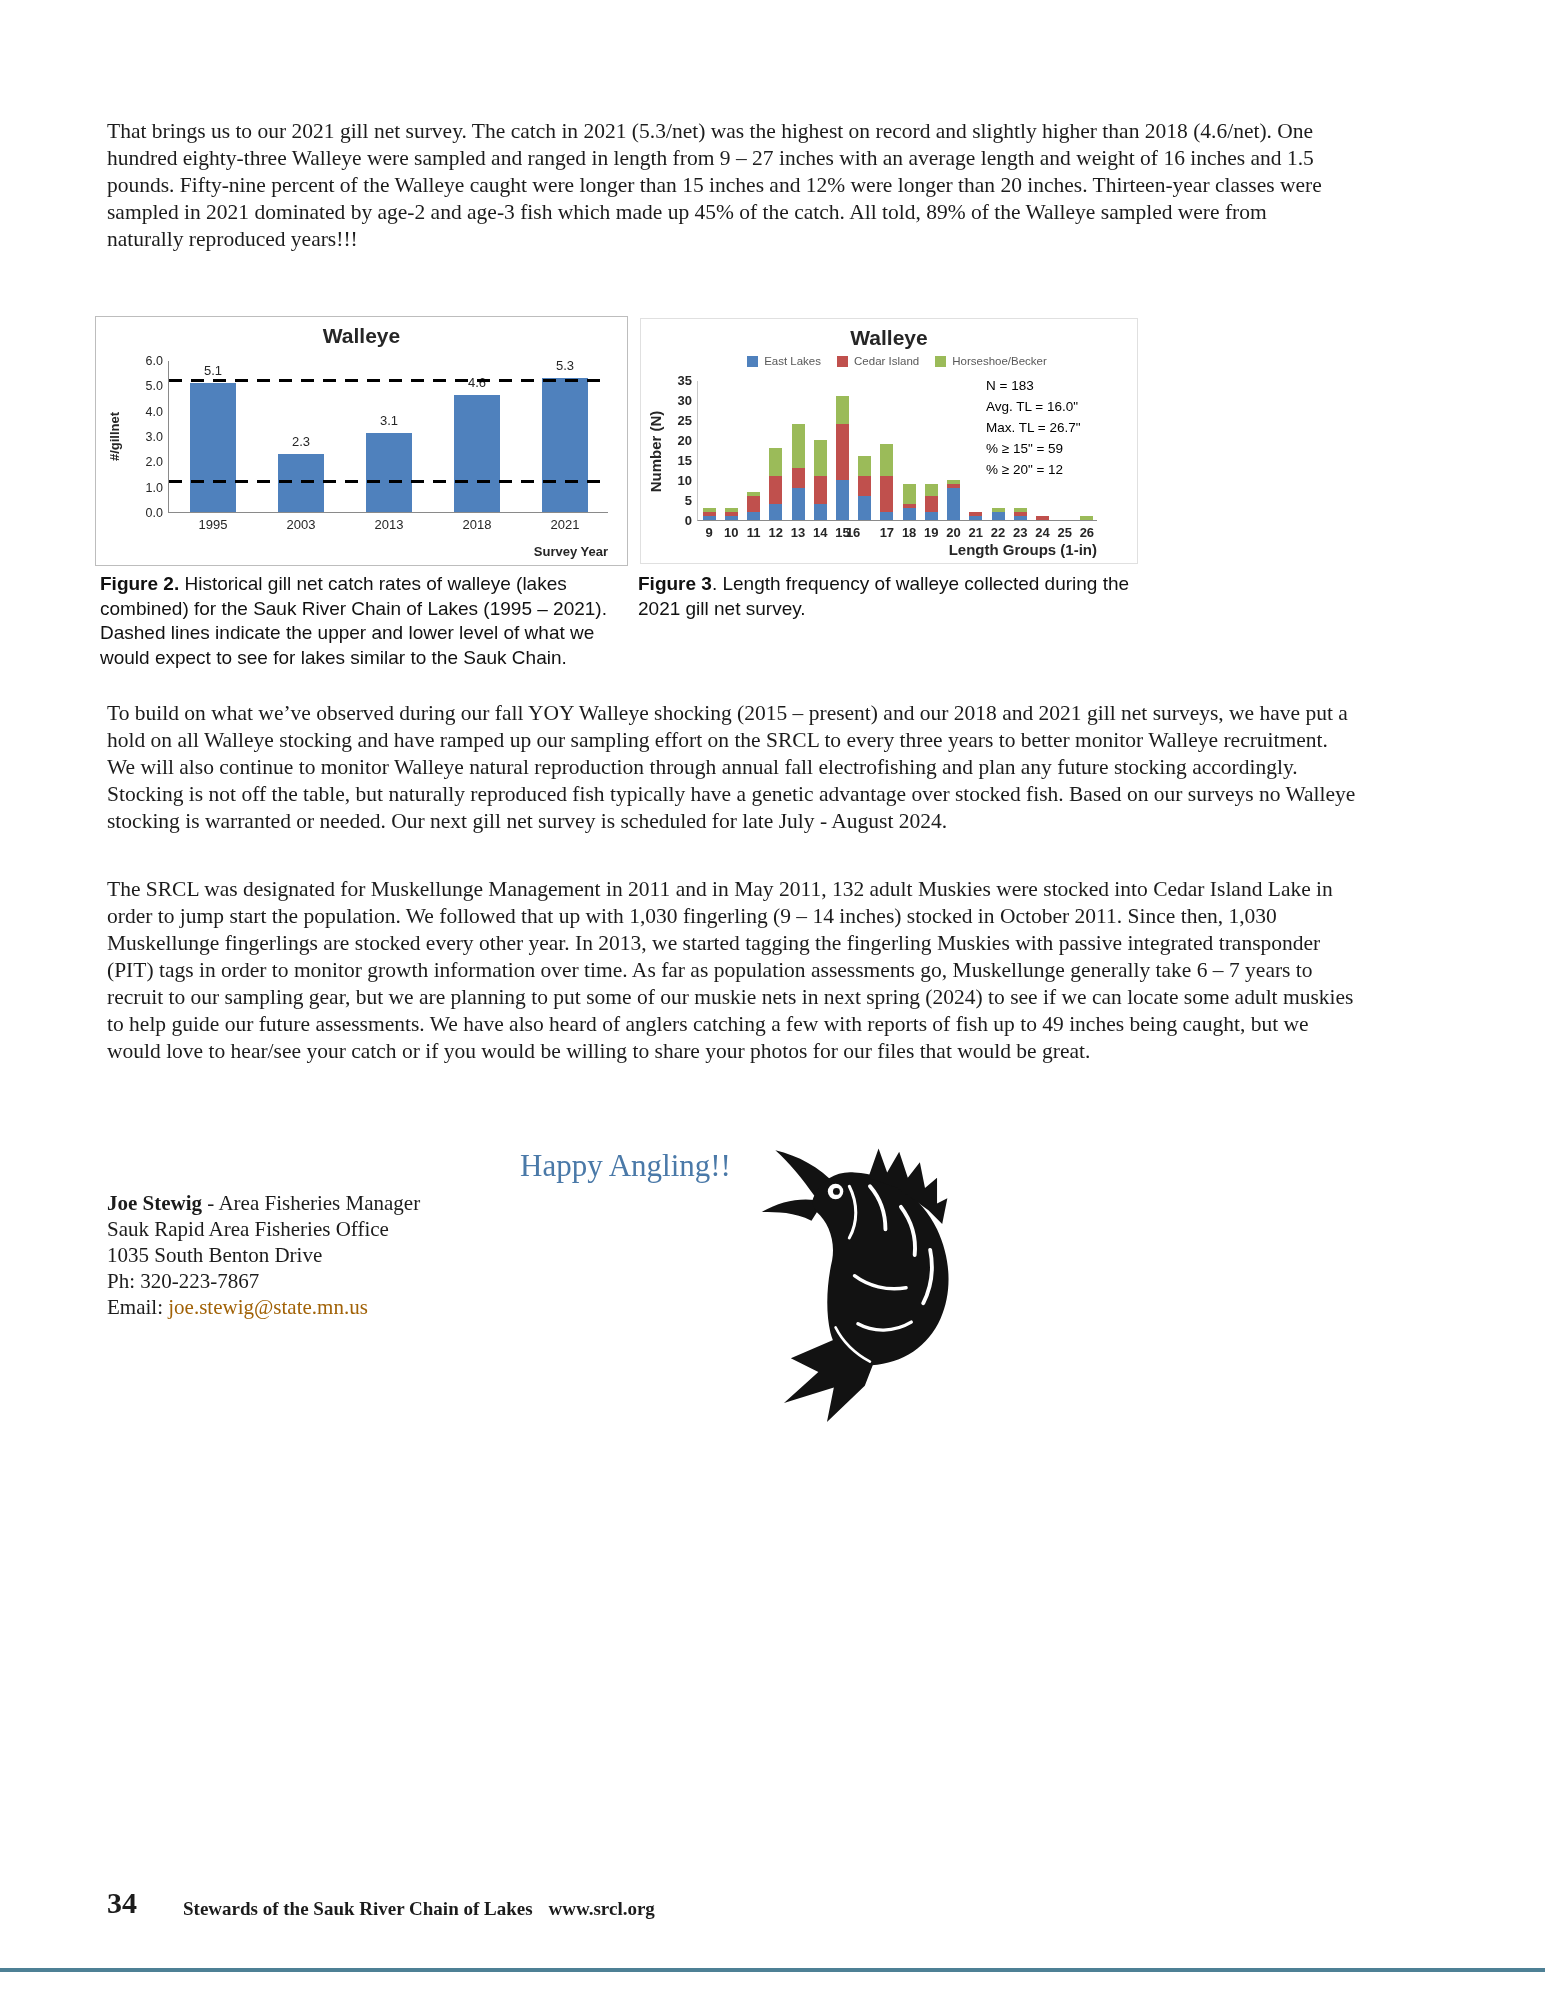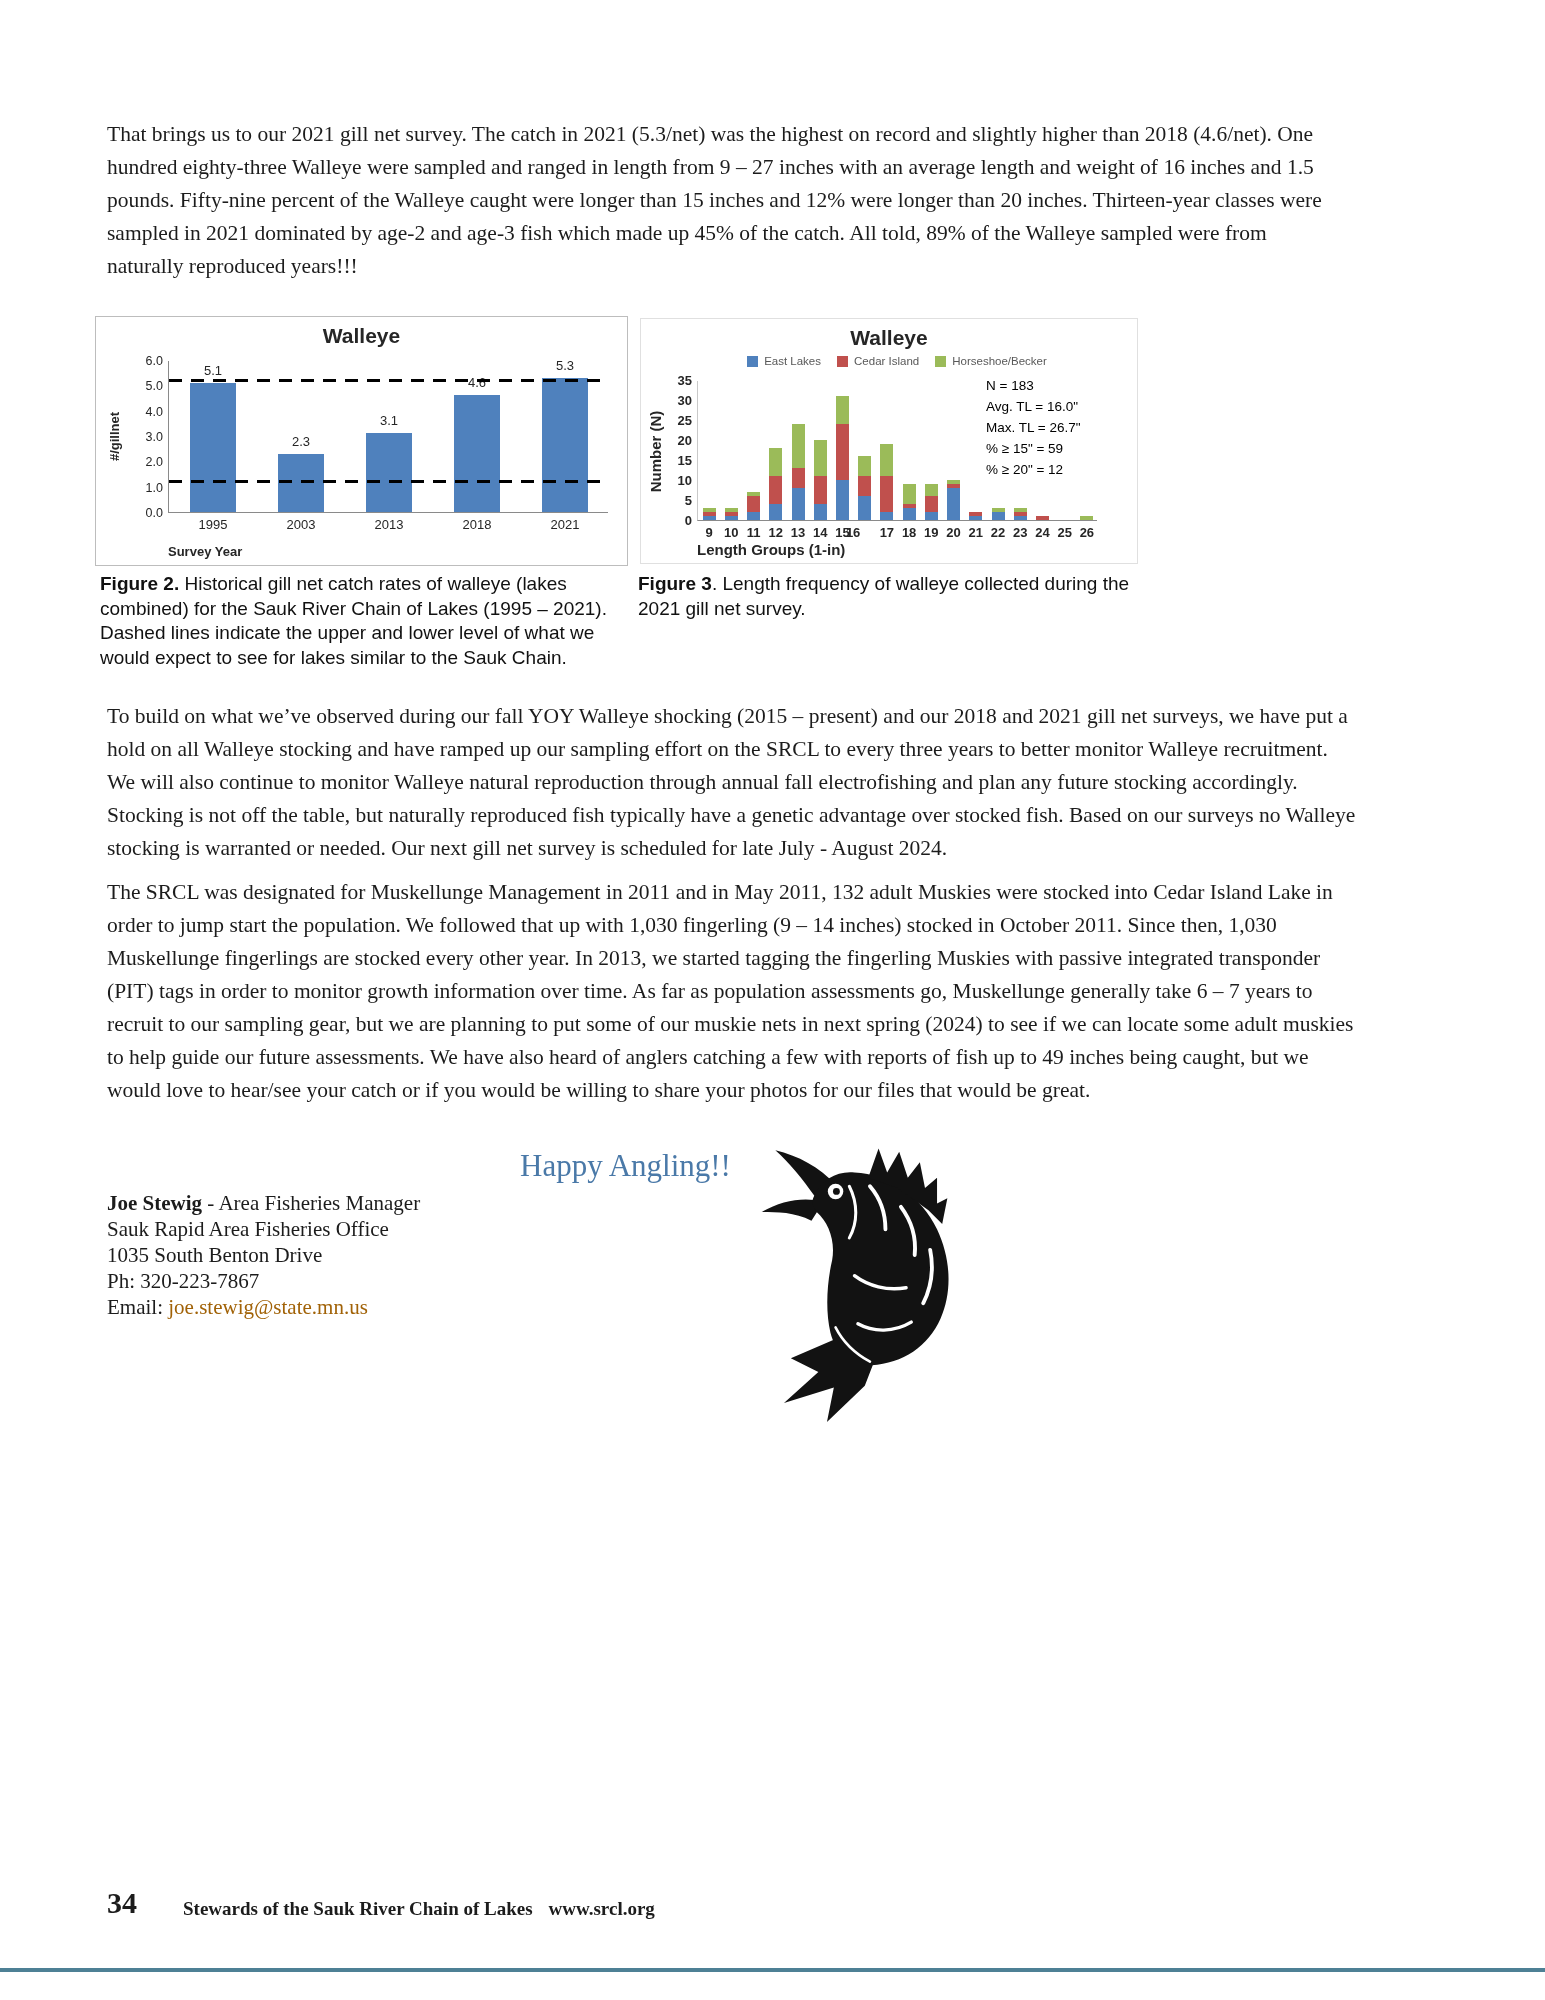--- a/index.html
+++ b/index.html
@@ -1,42 +1,42 @@
 <!DOCTYPE html>
 <html><head>
 <meta charset="utf-8">
 <style>
   * { margin:0; padding:0; box-sizing:border-box; }
   html,body { background:#ffffff; }
   .page {
     position:relative; width:1545px; height:2000px; background:#fff;
     font-family:"Liberation Serif", serif; color:#1c1c1c; overflow:hidden;
   }
-  .para { position:absolute; font-size:21.5px; line-height:33px; text-align:left; }
+  .para { position:absolute; font-size:21.5px; line-height:27px; text-align:left; }
 
   
   .chartbox { position:absolute; background:#fff; font-family:"Liberation Sans", sans-serif; }
   .fig2 { left:95px; top:316px; width:533px; height:250px; border:1.5px solid #bdbdbd; }
   .fig3 { left:640px; top:318px; width:498px; height:246px; border:1px solid #e0e0e0; }
   .chart-title { position:absolute; top:7px; left:0; right:0; text-align:center; font-weight:bold; font-size:21px; color:#262626; }
   .plot { position:absolute; }
   .fig2 .plot { left:72px; top:44px; width:440px; height:152px; border-left:1.5px solid #8a8a8a; border-bottom:1.5px solid #8a8a8a; }
   .fig3 .plot { left:56px; top:62px; width:400px; height:140px; border-left:1px solid #c9c9c9; border-bottom:1.5px solid #8a8a8a; }
   .bar, .seg { position:absolute; }
   .vlabel { position:absolute; text-align:center; font-size:13px; color:#262626; }
   .xtick { position:absolute; top:100%; margin-top:5px; text-align:center; font-size:13px; color:#262626; }
   .ytick { position:absolute; left:-44px; width:38px; text-align:right; font-size:12.5px; color:#262626; }
   .fig3 .xtick, .fig3 .ytick { font-weight:bold; font-size:13px; }
   .dash { position:absolute; left:0; width:100%; height:3px;
           background:repeating-linear-gradient(90deg,#000 0 13px,transparent 13px 22px); }
   .ylab-rot { position:absolute; width:120px; text-align:center; transform:rotate(-90deg);
               font-weight:bold; font-size:13px; color:#262626; }
   .fig2 .ylab-rot { left:-42px; top:112px; }
   .fig3 .ylab-rot { left:-46px; top:124px; font-size:15px; }
-  .xlab { position:absolute; text-align:left; font-weight:bold; color:#262626; }
+  .xlab { position:absolute; text-align:right; font-weight:bold; color:#262626; }
   .fig2 .xlab { left:72px; width:440px; bottom:6px; font-size:13px; }
   .fig3 .xlab { left:56px; width:400px; bottom:5px; font-size:15px; }
   .legend { position:absolute; left:56px; top:36px; width:400px; display:flex; gap:16px;
             justify-content:center; align-items:center; }
   .lg-item { display:flex; align-items:center; gap:6px; font-size:11.5px; color:#595959; }
   .sw { width:11px; height:11px; display:inline-block; }
   .annots { position:absolute; left:345px; top:56px; font-size:13.5px; line-height:21px; color:#000; }
 
   
   .caption { position:absolute; font-family:"Liberation Sans", sans-serif; 

